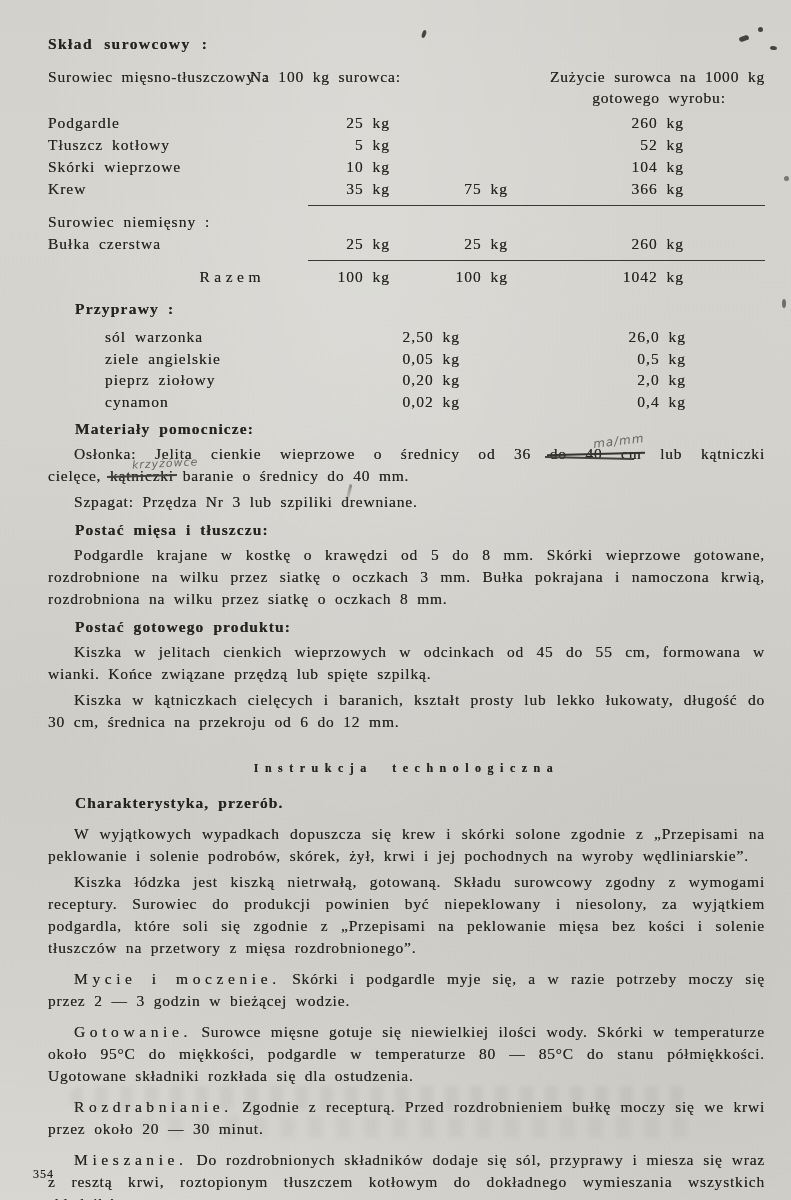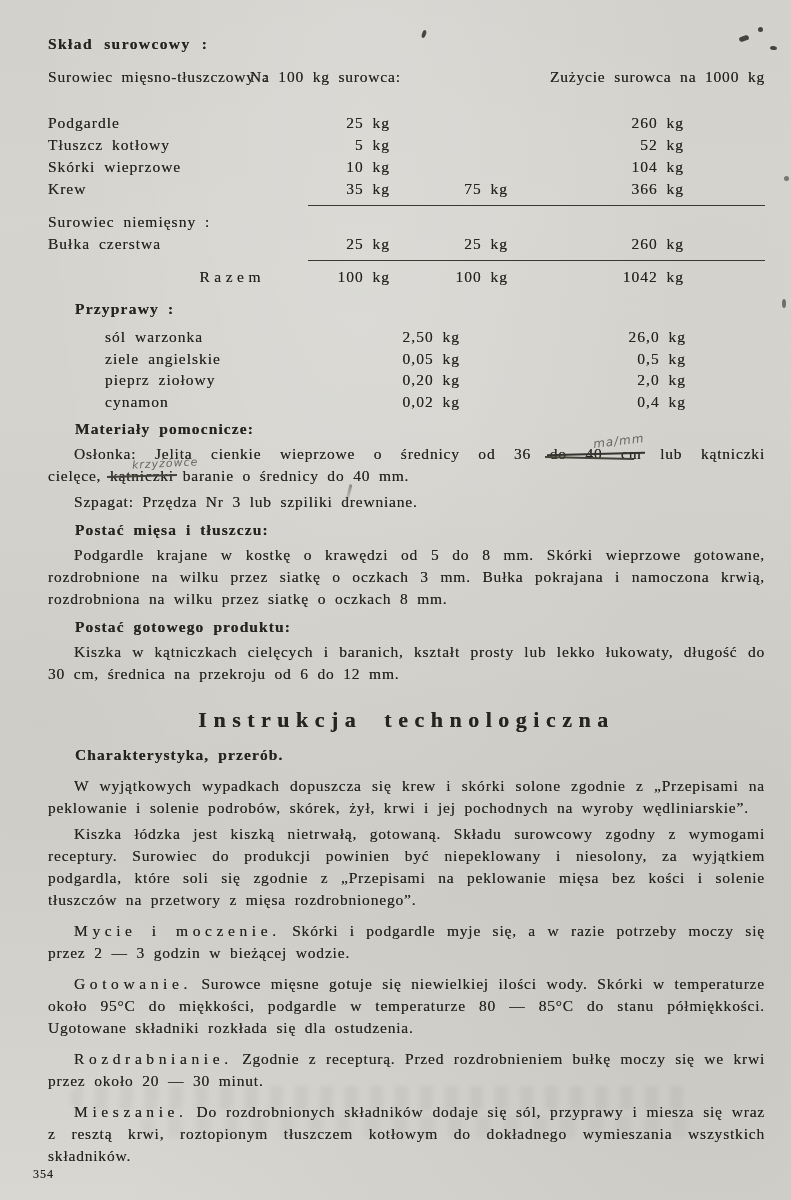--- a/index.html
+++ b/index.html
@@ -34,21 +34,21 @@
   
   .ptitle { font-weight:bold; letter-spacing:1.2px; margin:10px 0 6px 27px; }
   .prow { display:grid; grid-template-columns:300px 112px 226px 1fr; line-height:21.5px; letter-spacing:1px; }
   .prow .pn { padding-left:57px; }
   .prow .pv { text-align:right; white-space:nowrap; }
   
   .para { margin:0 0 4px 0; text-align:justify; text-indent:26px; }
   .para.gap { margin-top:9px; }
   .lead { letter-spacing:4.6px; }
   .subhead { font-weight:bold; letter-spacing:1.1px; margin:6px 0 3px 27px; }
-  .heading { text-align:center; font-weight:bold; font-size:22px; letter-spacing:6.5px; margin:24px 0 13px 0; word-spacing:10px; }
+  .heading { text-align:center; font-weight:bold; font-size:12px; letter-spacing:6.5px; margin:24px 0 13px 0; word-spacing:10px; }
   
   .oslonka { position:relative; margin-bottom:4px; }
   .jline { text-align:justify; text-align-last:justify; text-indent:26px; }
   .l2 { text-indent:0; }
   .struck { position:relative; white-space:nowrap; }
   .struck::before { content:""; position:absolute; left:-3px; right:-3px; top:47%; height:2px;
     background:#45423a; transform:rotate(-1.5deg); }
   .struck.heavy::before { height:2.4px; background:#36342d; }
   .struck.heavy::after { content:""; position:absolute; left:-5px; right:8px; top:72%; height:2px;
     background:#45423a; transform:rotate(1.2deg); }
@@ -77,20 +77,21 @@
 <body>
 
 <div class="page">
 
   <div class="title">Skład surowcowy :</div>
 
   <div class="thead">
     <span class="th1">Surowiec mięsno-tłuszczowy :</span>
     <span class="th2">Na 100 kg surowca:</span>
     <span class="th3">Zużycie surowca na 1000 kg</span>
+    <span class="th4">gotowego wyrobu:</span>
   </div>
 
   <div>
     <div class="trow">
       <span>Podgardle</span>
       <span class="tv c2">25 kg</span>
       <span class="tv c3"></span>
       <span class="tv c4">260 kg</span>
     </div>
     <div class="trow">
@@ -167,20 +168,21 @@
     <span class="hw hw2">krzyżówce</span>
     <span class="pencil-stroke"></span>
   </div>
 
   <div class="para">Szpagat: Przędza Nr 3 lub szpiliki drewniane.</div>
 
   <div class="subhead">Postać mięsa i tłuszczu:</div>
   <p class="para">Podgardle krajane w kostkę o krawędzi od 5 do 8 mm. Skórki wieprzowe gotowane, rozdrobnione na wilku przez siatkę o oczkach 3 mm. Bułka pokrajana i namoczona krwią, rozdrobniona na wilku przez siatkę o oczkach 8 mm.</p>
 
   <div class="subhead">Postać gotowego produktu:</div>
+  <p class="para">Kiszka w jelitach cienkich wieprzowych w odcinkach od 45 do 55 cm, formowana w wianki. Końce związane przędzą lub spięte szpilką.</p>
   <p class="para">Kiszka w kątniczkach cielęcych i baranich, kształt prosty lub lekko łukowaty, długość do 30 cm, średnica na przekroju od 6 do 12 mm.</p>
 
   <div class="heading">Instrukcja technologiczna</div>
 
   <div class="subhead">Charakterystyka, przerób.</div>
   <p class="para gap">W wyjątkowych wypadkach dopuszcza się krew i skórki solone zgodnie z „Przepisami na peklowanie i solenie podrobów, skórek, żył, krwi i jej pochodnych na wyroby wędliniarskie”.</p>
   <p class="para">Kiszka łódzka jest kiszką nietrwałą, gotowaną. Składu surowcowy zgodny z wymogami receptury. Surowiec do produkcji powinien być niepeklowany i niesolony, za wyjątkiem podgardla, które soli się zgodnie z „Przepisami na peklowanie mięsa bez kości i solenie tłuszczów na przetwory z mięsa rozdrobnionego”.</p>
 
   <p class="para gap"><span class="lead">Mycie i moczenie.</span> <span>Skórki i podgardle myje się, a w razie potrzeby moczy się przez 2 — 3 godzin w bieżącej wodzie.</span></p>
 

